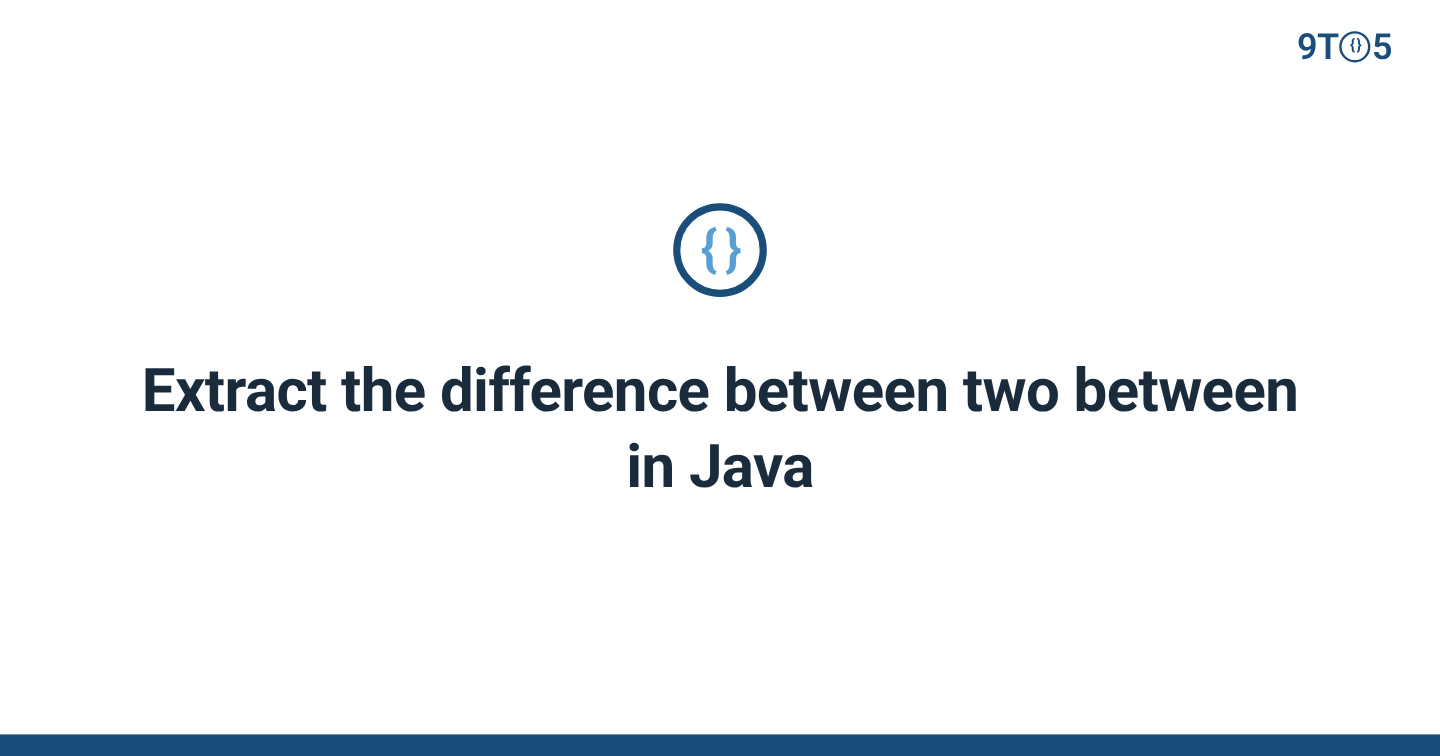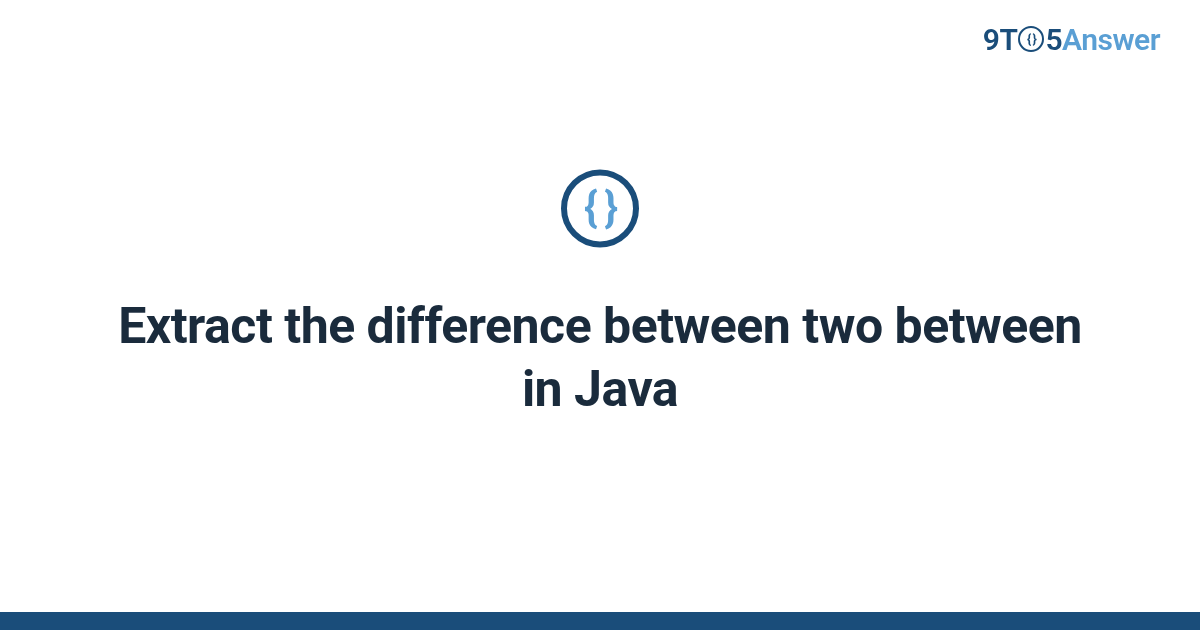--- a/index.html
+++ b/index.html
@@ -97,21 +97,20 @@
   </style>
 </head>
 <body>
 
 <div class="logo-header">
   <span class="logo-dark">9T</span>
   <span class="logo-circle">
     <span class="logo-circle-inner">{ }</span>
   </span>
   <span class="logo-dark">5</span>
-  <span class="logo-light">Answer</span>
 </div>
 
 <div class="main-content">
   <div class="icon-circle">
     <span class="icon-braces">{ }</span>
   </div>
   <h1 class="title">Extract the difference between two between in Java</h1>
 </div>
 
 <div class="bottom-bar"></div>

